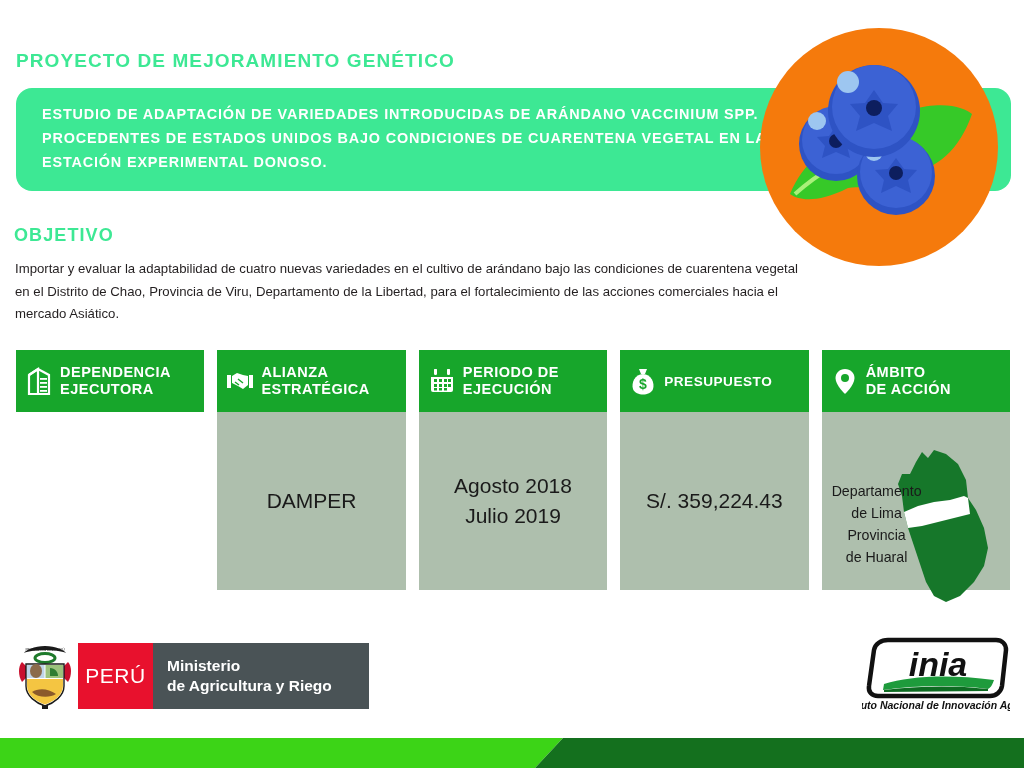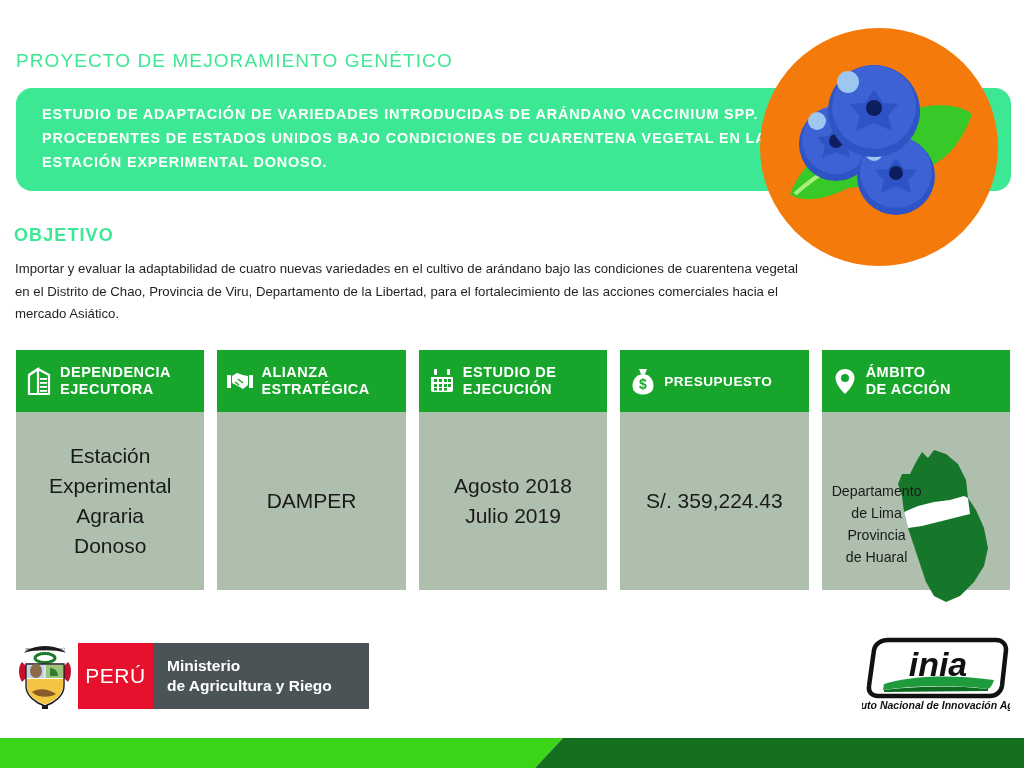--- a/index.html
+++ b/index.html
@@ -7,21 +7,21 @@
     width:1024px; height:768px;
     background:#ffffff;
     font-family:"Liberation Sans", sans-serif;
     overflow:hidden;
   }
   #page { position:relative; width:1024px; height:768px; background:#fff; }
 
   
   .proj-title {
     position:absolute; left:16px; top:50px;
-    font-size:19px; font-weight:normal; letter-spacing:1.1px;
+    font-size:19px; font-weight:bold; letter-spacing:1.1px;
     color:#3DE894; white-space:nowrap;
   }
 
   .banner {
     position:absolute; left:16px; top:88px;
     width:995px; height:103px;
     background:#3DE894; border-radius:16px;
   }
   .banner-text {
     position:absolute; left:26px; top:14px; width:740px;
@@ -143,24 +143,20 @@
           <path d="M4 9 L13 3 L24 9 L24 28 L4 28 Z" fill="none" stroke="#fff" stroke-width="2.2"></path>
           <path d="M4 9 L13 3 L13 28" fill="none" stroke="#fff" stroke-width="2.2"></path>
           <rect x="15" y="12" width="7" height="1.8" fill="#fff"></rect>
           <rect x="15" y="16" width="7" height="1.8" fill="#fff"></rect>
           <rect x="15" y="20" width="7" height="1.8" fill="#fff"></rect>
           <rect x="15" y="24" width="7" height="1.8" fill="#fff"></rect>
         </svg>
         <span class="ttl">DEPENDENCIA
 EJECUTORA</span>
       </div>
-      <div class="card-body">Estación
-Experimental
-Agraria
-Donoso</div>
     </div>
 
     <div class="card">
       <div class="card-head">
         <svg class="ico" viewBox="0 0 28 30">
           <rect x="1" y="9" width="4" height="13" fill="#fff"></rect>
           <rect x="23" y="9" width="4" height="13" fill="#fff"></rect>
           <path d="M6 10 L11 7 L17 9 L22 10 L22 19 L17 23 L12 20 L6 17 Z" fill="#fff"></path>
           <path d="M9 16 l4 3 M12 13 l5 4 M7 19 l3 2" stroke="#17A62B" stroke-width="1.4" fill="none"></path>
         </svg>
@@ -186,21 +182,21 @@
               <rect x="20" y="13" width="3" height="3"></rect>
             <rect x="6" y="18" width="3" height="3"></rect>
               <rect x="11" y="18" width="3" height="3"></rect>
             <rect x="16" y="18" width="3" height="3"></rect>
               <rect x="20" y="18" width="3" height="3"></rect>
             <rect x="6" y="22" width="3" height="2.5"></rect>
               <rect x="11" y="22" width="3" height="2.5"></rect>
             <rect x="16" y="22" width="3" height="2.5"></rect>
           </g>
         </svg>
-        <span class="ttl">ESTUDIO DE
+        <span class="ttl">PERIODO DE
 EJECUCIÓN</span>
       </div>
       <div class="card-body">Agosto 2018
 Julio 2019</div>
     </div>
 
     <div class="card">
       <div class="card-head small">
         <svg class="ico" viewBox="0 0 28 30">
           <path d="M10 3 L18 3 L16 8 L12 8 Z" fill="#fff"></path>

